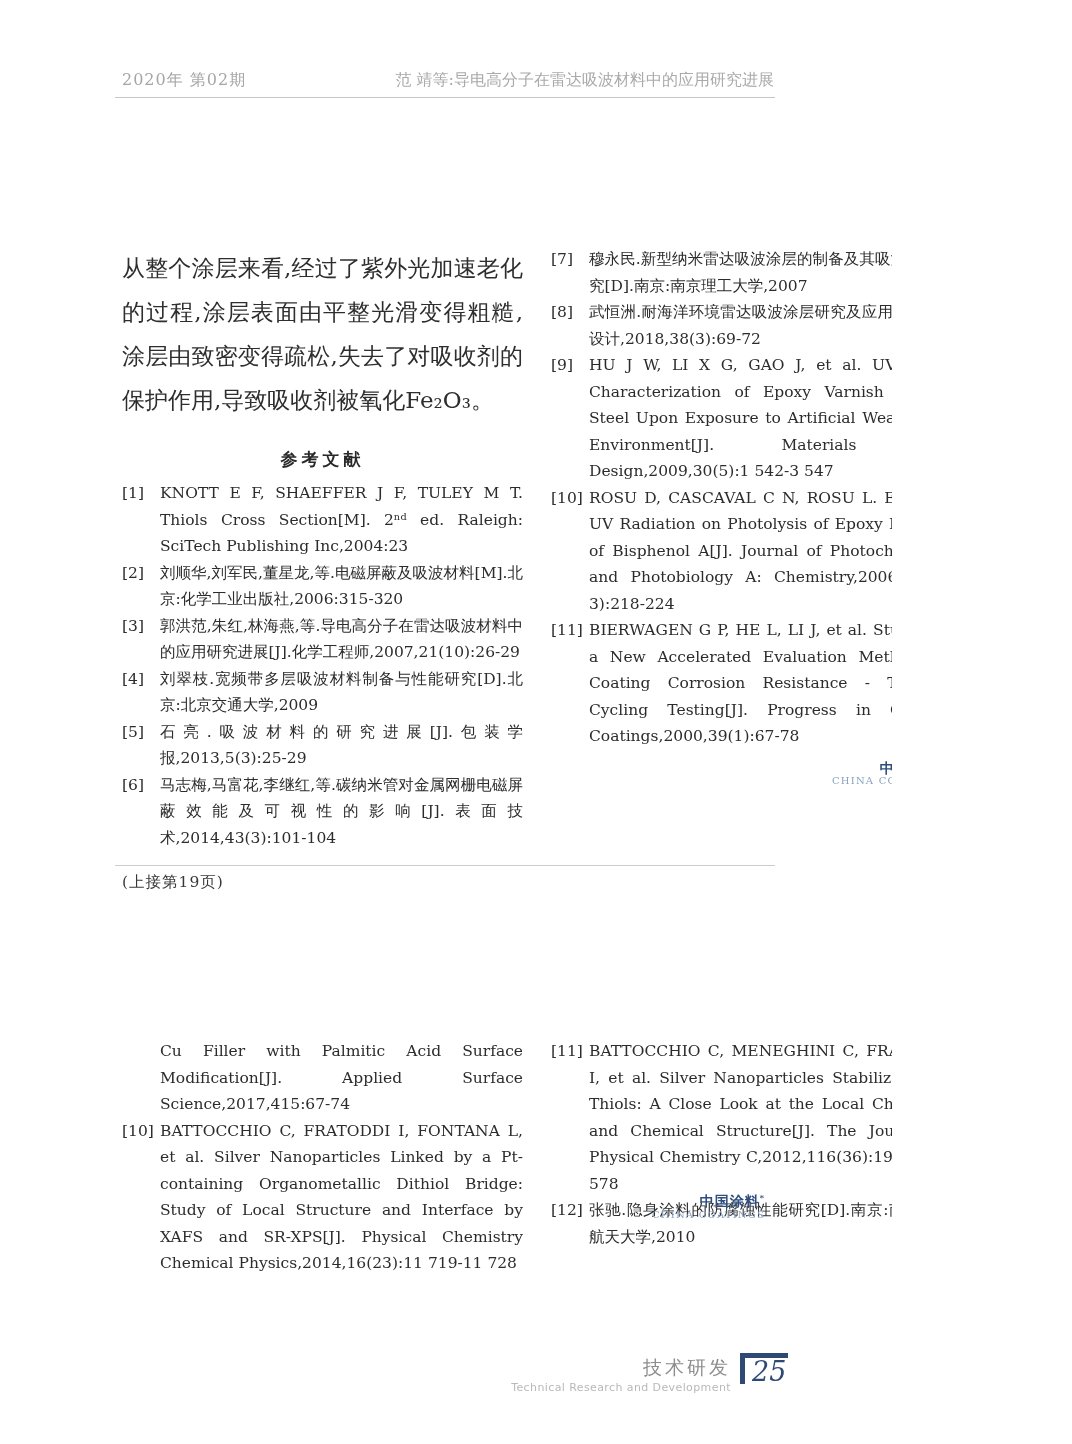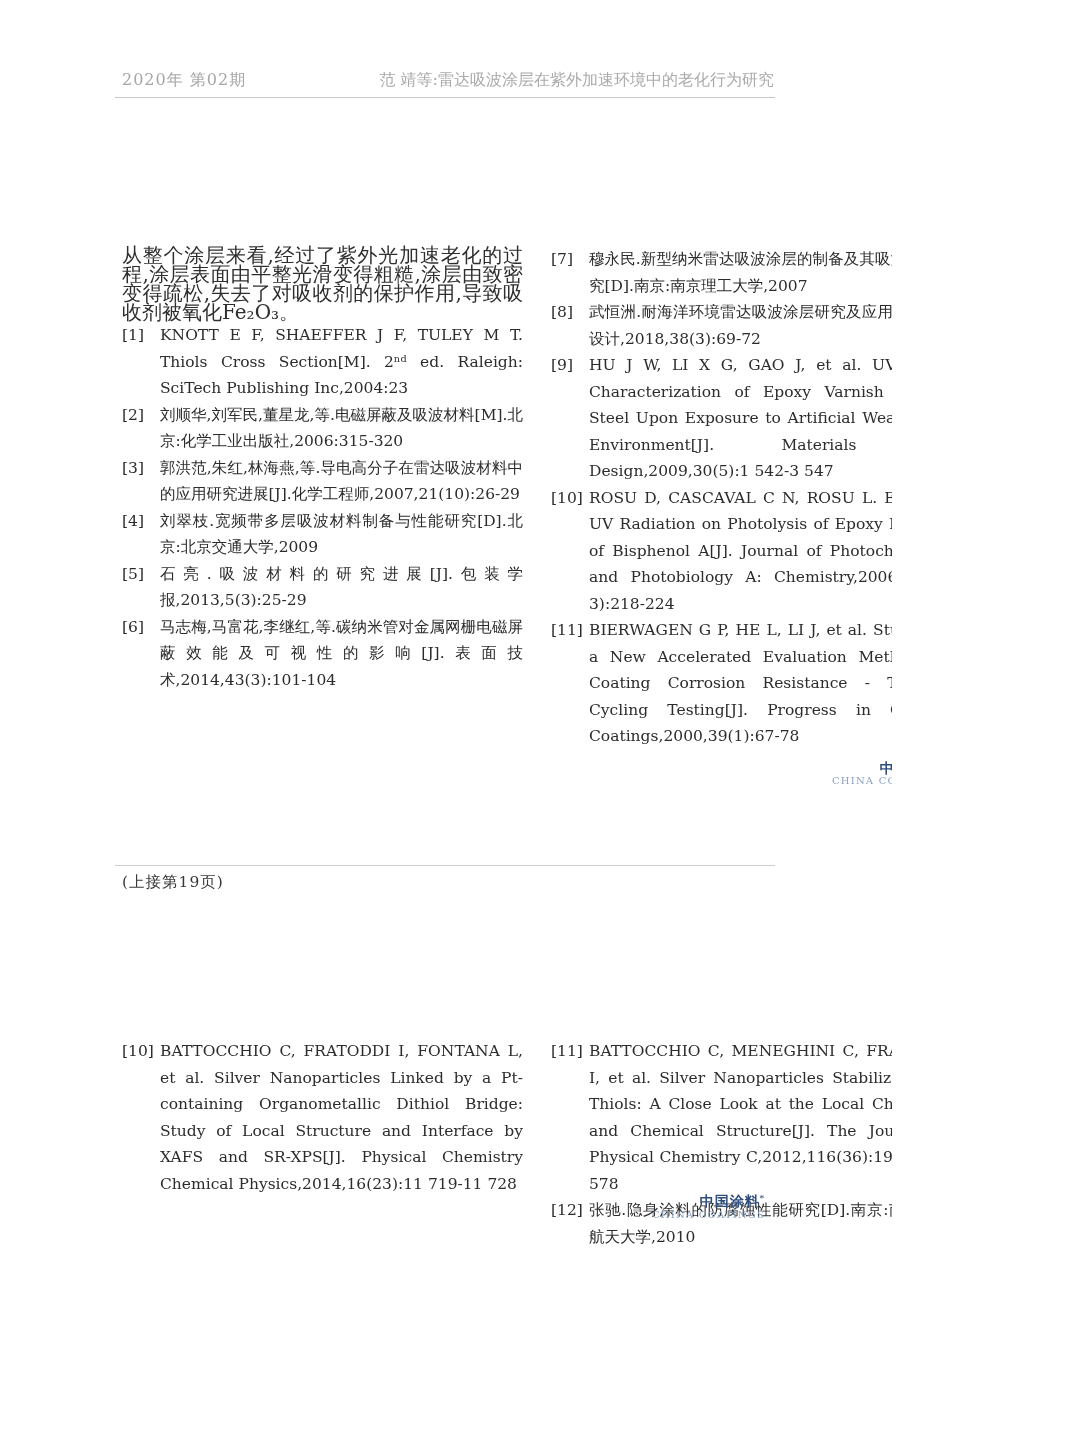--- a/index.html
+++ b/index.html
@@ -12,21 +12,21 @@
   .hdr-left  { position:absolute; left:122px; top:70px; font-size:16px; color:#a6a6a6; letter-spacing:1px; }
   .hdr-right { position:absolute; right:118px; top:70px; font-size:16px; color:#abirgb; color:#aaaaaa; }
   .hdr-rule  { position:absolute; left:115px; right:117px; top:97px; height:1px; background:#c6c6c6; }
   
   .cols { position:absolute; left:122px; width:831px; display:flex; }
   .cols-top { top:246px; }
   .cols-bottom { top:1038px; }
   .col-l { width:401px; margin-right:28px; }
   .col-r { width:402px; }
   
-  .para { font-size:20px; line-height:19px; text-align:justify; color:#2e2e2e; }
+  .para { font-size:23px; line-height:44px; text-align:justify; color:#2e2e2e; }
   
   .refhead { text-align:center; font-weight:bold; font-size:17px; letter-spacing:4px; color:#282828; margin:26px 0 9px 0; }
   .ref { display:flex; font-size:15.5px; line-height:26.5px; color:#2c2c2c; }
   .ref .num { flex:0 0 38px; width:38px; }
   .ref .txt { flex:1; text-align:justify; }
   
   .logo { text-align:right; padding-right:8px; margin-top:10px; line-height:1; }
   .logo-abs { position:absolute; right:127px; top:1193px; text-align:right; line-height:1; }
   .logo-cn { font-size:14px; font-weight:bold; color:#2f4e7d; letter-spacing:1px; white-space:nowrap; }
   .logo-mark { font-size:8px; vertical-align:super; }
@@ -43,26 +43,27 @@
   .badge-top  { position:absolute; top:3px; left:0; width:48px; height:5px; background:#2e4a74; }
   .badge-side { position:absolute; top:3px; left:0; width:5px; height:31px; background:#2e4a74; }
   .badge-num  { position:absolute; left:12px; top:6px; font-style:italic; font-size:27px; color:#2e4a74; }
 </style>
 </head>
 <body>
 
 <div class="page">
 
   <div class="hdr-left">2020年 第02期</div>
-  <div class="hdr-right">范    靖等:雷达吸波涂层在紫外加速环境中的老化行为研究</div>
+  <div class="hdr-right">范    靖等:导电高分子在雷达吸波材料中的应用研究进展</div>
   <div class="hdr-rule"></div>
 
   <div class="cols cols-top">
     <div class="col-l">
       <div class="para">从整个涂层来看,经过了紫外光加速老化的过程,涂层表面由平整光滑变得粗糙,涂层由致密变得疏松,失去了对吸收剂的保护作用,导致吸收剂被氧化Fe₂O₃。</div>
+      <div class="refhead">参考文献</div>
 
       <div class="ref">
         <span class="num">[1]</span>
         <span class="txt">KNOTT E F, SHAEFFER J F, TULEY M T. Thiols Cross Section[M]. 2ⁿᵈ ed. Raleigh: SciTech Publishing Inc,2004:23</span>
       </div>
       <div class="ref">
         <span class="num">[2]</span>
         <span class="txt">刘顺华,刘军民,董星龙,等.电磁屏蔽及吸波材料[M].北京:化学工业出版社,2006:315-320</span>
       </div>
       <div class="ref">
@@ -110,20 +111,24 @@
       </div>
     </div>
   </div>
 
   <div class="mid-rule"></div>
   <div class="note">(上接第19页)</div>
 
   <div class="cols cols-bottom">
     <div class="col-l">
       <div class="ref">
+        <span class="num"></span>
+        <span class="txt">Cu Filler with Palmitic Acid Surface Modification[J]. Applied Surface Science,2017,415:67-74</span>
+      </div>
+      <div class="ref">
         <span class="num">[10]</span>
         <span class="txt">BATTOCCHIO C, FRATODDI I, FONTANA L, et al. Silver Nanoparticles Linked by a Pt-containing Organometallic Dithiol Bridge: Study of Local Structure and Interface by XAFS and SR-XPS[J]. Physical Chemistry Chemical Physics,2014,16(23):11 719-11 728</span>
       </div>
     </div>
     <div class="col-r">
       <div class="ref">
         <span class="num">[11]</span>
         <span class="txt">BATTOCCHIO C, MENEGHINI C, FRATODDI I, et al. Silver Nanoparticles Stabilized with Thiols: A Close Look at the Local Chemistry and Chemical Structure[J]. The Journal of Physical Chemistry C,2012,116(36):19 571-19 578</span>
       </div>
       <div class="ref">
@@ -131,14 +136,25 @@
         <span class="txt">张驰.隐身涂料的防腐蚀性能研究[D].南京:南京航空航天大学,2010</span>
       </div>
     </div>
   </div>
 
   <div class="logo-abs">
     <div class="logo-cn"><span>中国涂料</span><span class="logo-mark">*</span></div>
     <div class="logo-en">CHINA COATINGS</div>
   </div>
 
+  <div class="footer">
+    <div class="f-text">
+      <div class="f-cn">技术研发</div>
+      <div class="f-en">Technical Research and Development</div>
+    </div>
+    <div class="badge">
+      <div class="badge-top"></div>
+      <div class="badge-side"></div>
+      <div class="badge-num">25</div>
+    </div>
+  </div>
 
 </div>
 
 </body></html>

